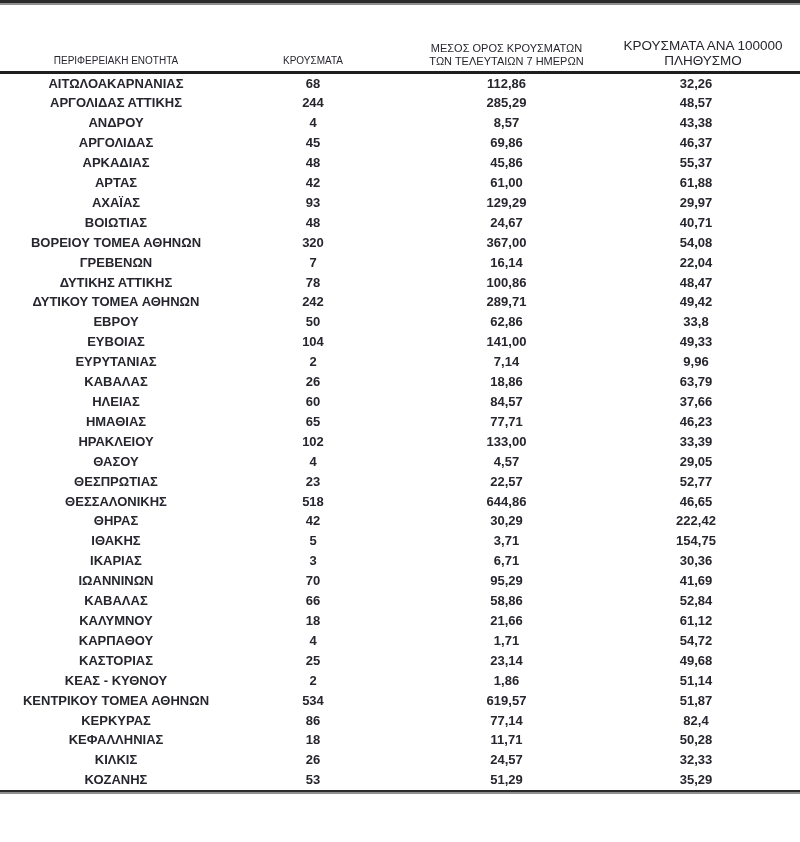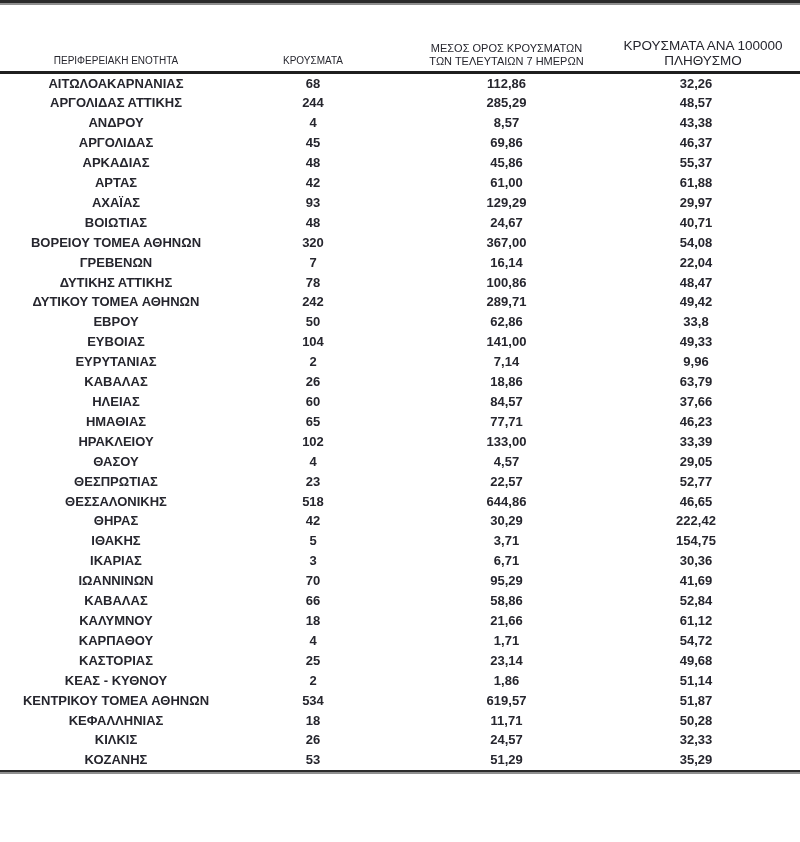--- a/index.html
+++ b/index.html
@@ -273,20 +273,26 @@
           <td class="col3">1,86</td>
           <td class="col4">51,14</td>
         </tr>
         <tr>
           <td class="col1">ΚΕΝΤΡΙΚΟΥ ΤΟΜΕΑ ΑΘΗΝΩΝ</td>
           <td class="col2">534</td>
           <td class="col3">619,57</td>
           <td class="col4">51,87</td>
         </tr>
         <tr>
+          <td class="col1">ΚΕΡΚΥΡΑΣ</td>
+          <td class="col2">86</td>
+          <td class="col3">77,14</td>
+          <td class="col4">82,4</td>
+        </tr>
+        <tr>
           <td class="col1">ΚΕΦΑΛΛΗΝΙΑΣ</td>
           <td class="col2">18</td>
           <td class="col3">11,71</td>
           <td class="col4">50,28</td>
         </tr>
         <tr>
           <td class="col1">ΚΙΛΚΙΣ</td>
           <td class="col2">26</td>
           <td class="col3">24,57</td>
           <td class="col4">32,33</td>

